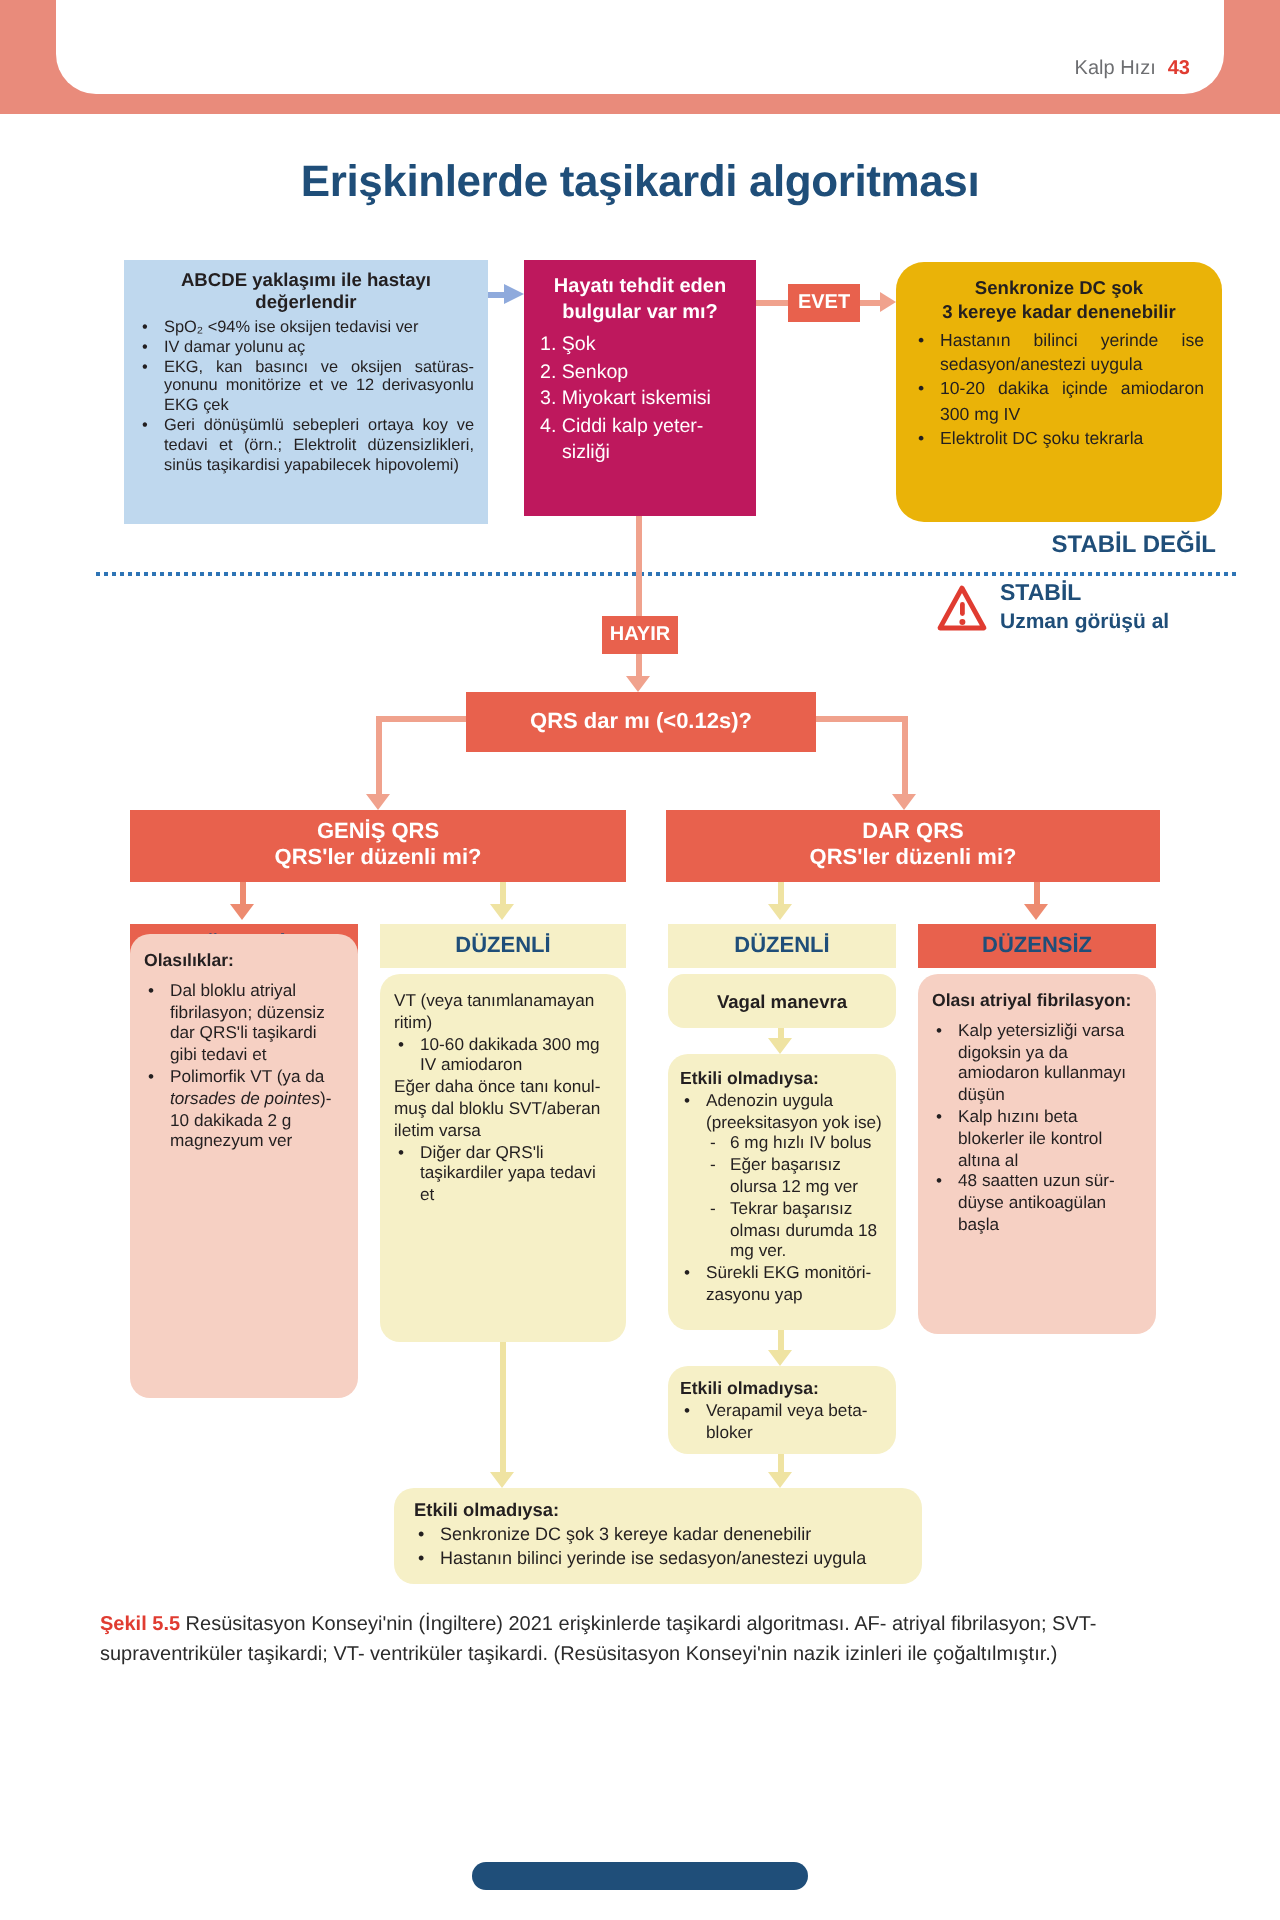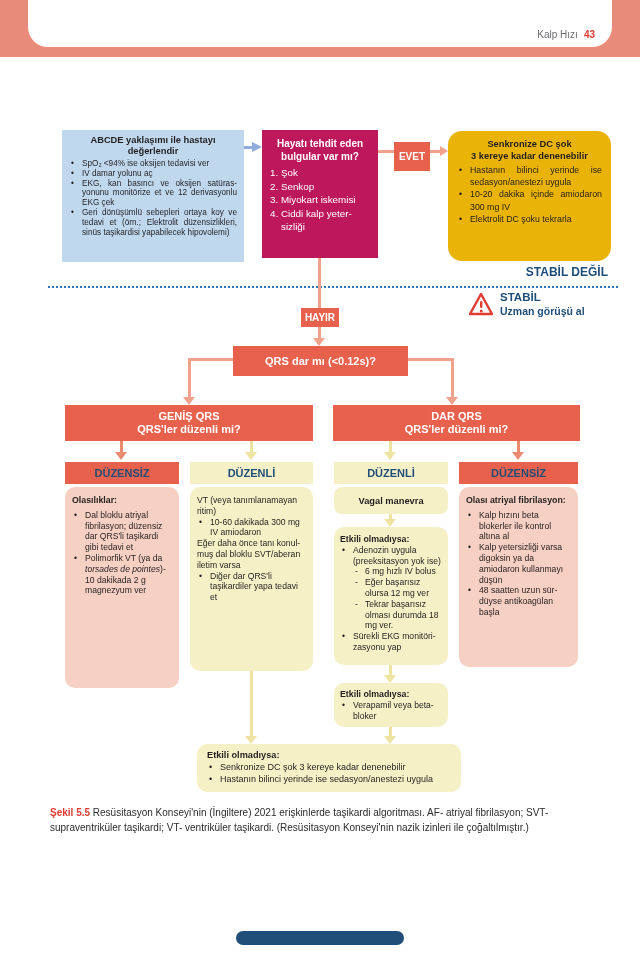--- a/index.html
+++ b/index.html
@@ -63,21 +63,21 @@
   
   .rowlbl{position:absolute;top:462px;height:22px;display:flex;align-items:center;justify-content:center;
           font-size:11px;font-weight:bold;color:#1F4E79;box-sizing:border-box;}
   .rowlbl.red{background:#E8614D;}
   .rowlbl.yel{background:#F6F0C7;}
 
   
   .colbox{border-radius:10px;padding:8px 7px;}
   .pinkbox{background:#F6D0C3;}
   .yelbox{background:#F6F0C7;}
-  .col1{left:65px;top:487px;width:114px;height:201px;}
+  .col1{left:65px;top:467px;width:114px;height:232px;}
   .col2{left:190px;top:487px;width:123px;height:184px;}
   .vagal{left:334px;top:487px;width:114px;height:27px;border-radius:8px;display:flex;align-items:center;justify-content:center;
          font-size:9.3px;font-weight:bold;}
   .eff1{left:334px;top:527px;width:114px;height:138px;padding:7px 6px;}
   .eff2{left:334px;top:683px;width:114px;height:44px;padding:6px 6px;}
   .col4{left:459px;top:487px;width:119px;height:180px;}
   .hd{font-weight:bold;font-size:8.8px;line-height:10.8px;}
   .gap{height:4px;}
   .final{left:197px;top:744px;width:264px;height:48px;padding:6px 10px;border-radius:10px;}
   .final .body-txt{font-size:9px;line-height:12.5px;}
@@ -107,20 +107,21 @@
 <body>
 
 <div class="page">
 
   <div class="band-top"></div>
   <div class="band-top-white"></div>
   <div class="page-header">
     <span>Kalp Hızı</span><span class="num">43</span>
   </div>
 
+  <div class="page-title">Erişkinlerde taşikardi algoritması</div>
 
   <div class="bx assess">
     <div class="ttl">ABCDE yaklaşımı ile hastayı değerlendir</div>
     <div class="body-txt">
       <div class="b"><span>SpO₂ &lt;94% ise oksijen tedavisi ver</span></div>
       <div class="b"><span>IV damar yolunu aç</span></div>
       <div class="b"><span>EKG, kan basıncı ve oksijen satüras­yonunu monitörize et ve 12 derivas­yonlu EKG çek</span></div>
       <div class="b"><span>Geri dönüşümlü sebepleri ortaya koy ve tedavi et (örn.; Elektrolit dü­zensizlikleri, sinüs taşikardisi yapa­bilecek hipovolemi)</span></div>
     </div>
   </div>
@@ -131,21 +132,21 @@
   <div class="bx danger">
     <div class="ttl">Hayatı tehdit eden bulgular var mı?</div>
     <div class="itm">1. Şok</div>
     <div class="itm">2. Senkop</div>
     <div class="itm">3. Miyokart iskemisi</div>
     <div class="itm">4. Ciddi kalp yeter­sizliği</div>
   </div>
 
   <div class="ln c-coral" style="left:378px;top:150px;width:63px;height:3px;"></div>
   <div class="ah-right coral" style="left:440px;top:146px;"></div>
-  <div class="tag" style="left:394px;top:142px;width:36px;height:29px;">EVET</div>
+  <div class="tag" style="left:394px;top:142px;width:36px;height:19px;">EVET</div>
 
   <div class="bx shock">
     <div class="ttl">Senkronize DC şok</div>
     <div class="ttl">3 kereye kadar denenebilir</div>
     <div class="body-txt">
       <div class="b"><span>Hastanın bilinci yerinde ise sedasyon/anestezi uygula</span></div>
       <div class="b"><span>10-20 dakika içinde amio­daron 300 mg IV</span></div>
       <div class="b"><span>Elektrolit DC şoku tek­rarla</span></div>
     </div>
   </div>
@@ -230,22 +231,22 @@
     <div class="hd">Etkili olmadıysa:</div>
     <div class="b"><span>Verapamil veya beta-bloker</span></div>
   </div>
 
   <div class="ln c-yel" style="left:389px;top:727px;width:3px;height:9px;"></div>
   <div class="ah-down yel" style="left:384px;top:736px;"></div>
 
   <div class="bx colbox pinkbox col4 body-txt">
     <div class="hd">Olası atriyal fibrilasyon:</div>
     <div class="gap"></div>
+    <div class="b"><span>Kalp yetersizliği varsa digoksin ya da amiodaron kullan­mayı düşün</span></div>
     <div class="b"><span>Kalp hızını beta blokerler ile kontrol altına al</span></div>
-    <div class="b"><span>Kalp yetersizliği varsa digoksin ya da amiodaron kullan­mayı düşün</span></div>
     <div class="b"><span>48 saatten uzun sür­düyse antikoagülan başla</span></div>
   </div>
 
   <div class="ln c-yel" style="left:250px;top:671px;width:3px;height:65px;"></div>
   <div class="ah-down yel" style="left:245px;top:736px;"></div>
 
   <div class="bx colbox yelbox final">
     <div class="hd" style="font-size:9.2px;">Etkili olmadıysa:</div>
     <div class="body-txt">
       <div class="b"><span>Senkronize DC şok 3 kereye kadar denenebilir</span></div>

